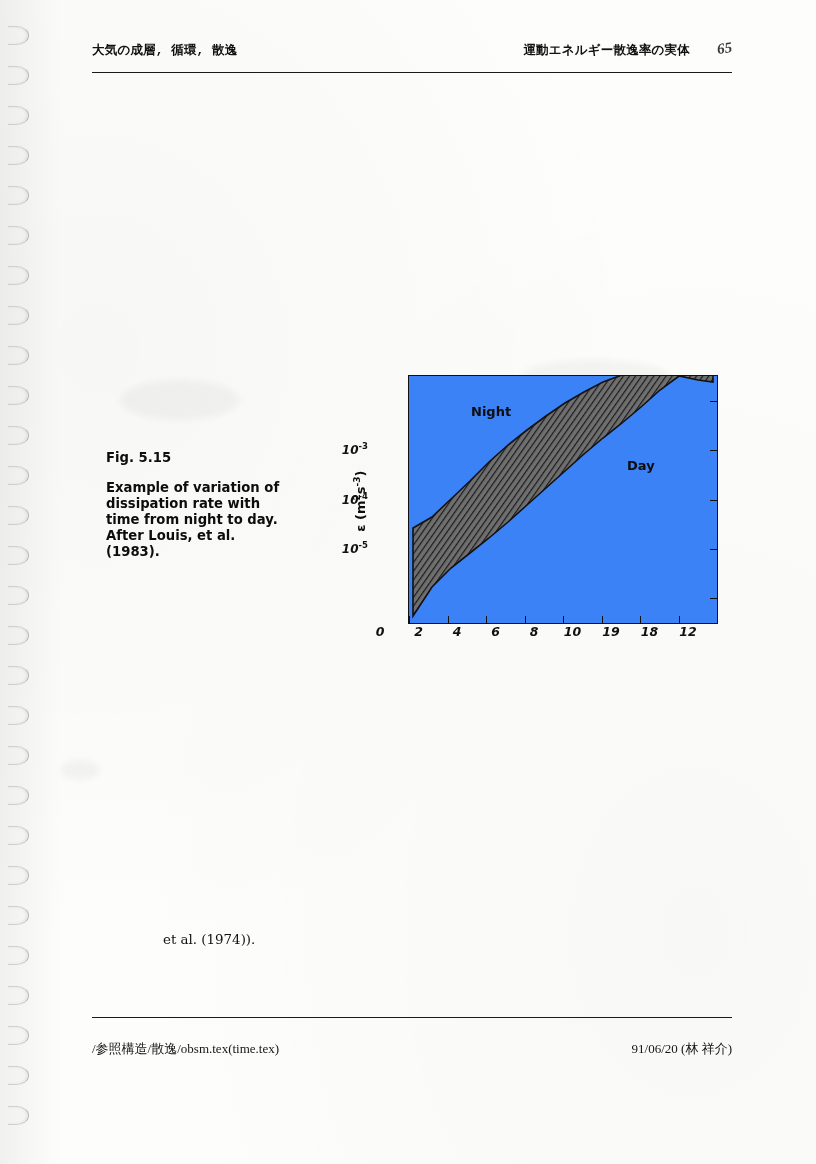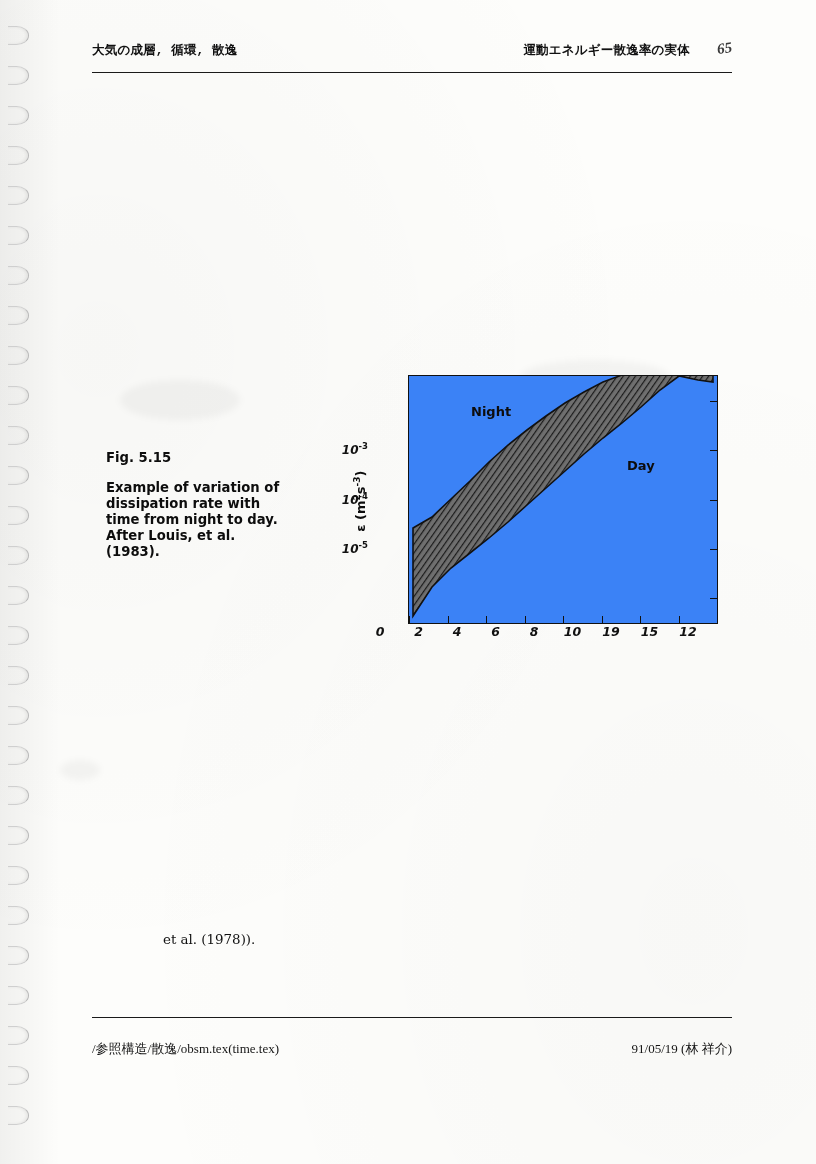--- a/index.html
+++ b/index.html
@@ -376,27 +376,27 @@
       </div>
 
       <div class="xlabels">
         <span style="left:0%;">0</span>
         <span style="left:12.5%;">2</span>
         <span style="left:25%;">4</span>
         <span style="left:37.5%;">6</span>
         <span style="left:50%;">8</span>
         <span style="left:62.5%;">10</span>
         <span style="left:75%;">19</span>
-        <span style="left:87.5%;">15</span>
+        <span style="left:87.5%;">18</span>
         <span style="left:100%;">12</span>
       </div>
 
     </div>
   </div>
 
   <div class="jp-caption">
-    <span class="indent">et al. (1978)).</span>
+    <span class="indent">et al. (1974)).</span>
   </div>
 
   <div class="rule rule-bottom"></div>
   <div class="footer-left">/参照構造/散逸/obsm.tex(time.tex)</div>
-  <div class="footer-right">91/05/19 (林 祥介)</div>
+  <div class="footer-right">91/06/20 (林 祥介)</div>
 </div>
 
 </body></html>

